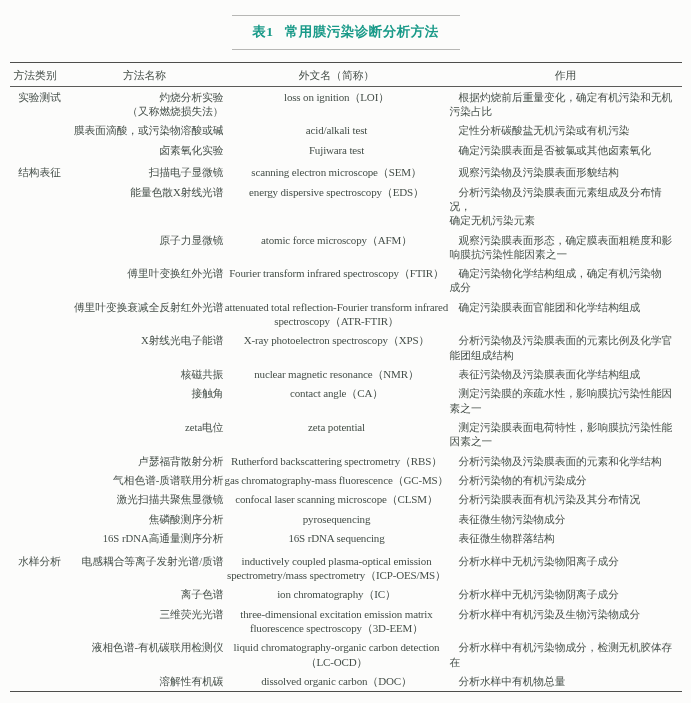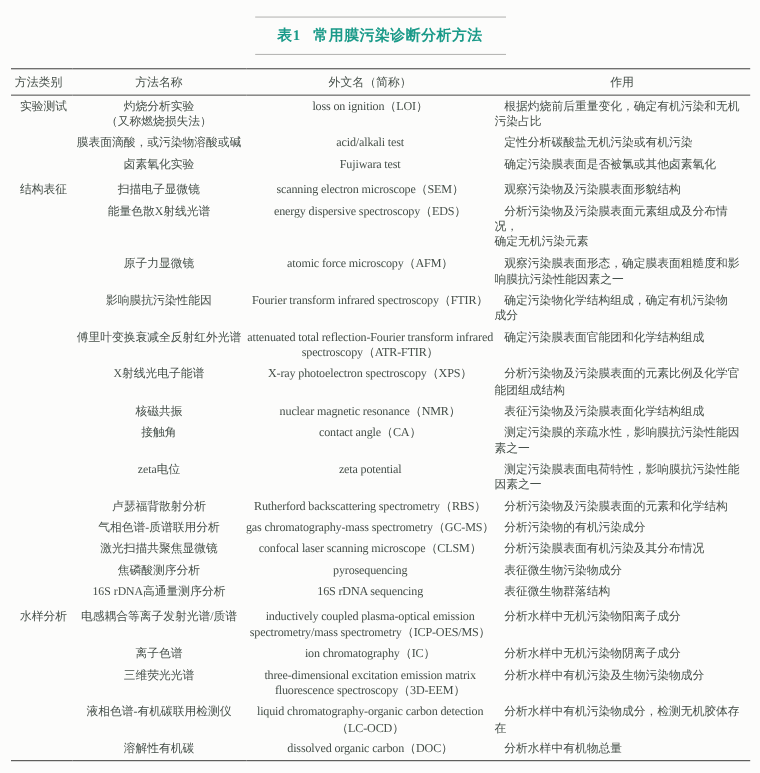--- a/index.html
+++ b/index.html
@@ -55,21 +55,21 @@
   thead th.c2, thead th.c3, thead th.c4 { }
 
   tbody td {
     vertical-align: top;
     padding: 2.6px 0;
     font-size: 10.7px;
     line-height: 14.2px;
     white-space: pre-line;
   }
   tbody td.c1 { text-align: center; padding-left: 4px; }
-  tbody td.c2 { text-align: center; }
+  tbody td.c2 { text-align: right; }
   tbody td.c3 {
     text-align: center;
     font-size: 11px;
     letter-spacing: -0.15px;
   }
   tbody td.c4 { text-align: left; text-indent: 9px; padding-right: 2px; }
   tbody tr.group-start td { padding-top: 6px; }
 </style>
 </head>
 <body>
@@ -135,21 +135,21 @@
       </tr>
       <tr>
         <td class="c1"></td>
         <td class="c2">原子力显微镜</td>
         <td class="c3">atomic force microscopy（AFM）</td>
         <td class="c4">观察污染膜表面形态，确定膜表面粗糙度和影
 响膜抗污染性能因素之一</td>
       </tr>
       <tr>
         <td class="c1"></td>
-        <td class="c2">影响膜抗污染性能因</td>
+        <td class="c2">傅里叶变换红外光谱</td>
         <td class="c3">Fourier transform infrared spectroscopy（FTIR）</td>
         <td class="c4">确定污染物化学结构组成，确定有机污染物
 成分</td>
       </tr>
       <tr>
         <td class="c1"></td>
         <td class="c2">傅里叶变换衰减全反射红外光谱</td>
         <td class="c3">attenuated total reflection-Fourier transform infrared
 spectroscopy（ATR-FTIR）</td>
         <td class="c4">确定污染膜表面官能团和化学结构组成</td>
@@ -183,21 +183,21 @@
       </tr>
       <tr>
         <td class="c1"></td>
         <td class="c2">卢瑟福背散射分析</td>
         <td class="c3">Rutherford backscattering spectrometry（RBS）</td>
         <td class="c4">分析污染物及污染膜表面的元素和化学结构</td>
       </tr>
       <tr>
         <td class="c1"></td>
         <td class="c2">气相色谱-质谱联用分析</td>
-        <td class="c3">gas chromatography-mass spectrometry（GC-MS）</td>
+        <td class="c3">gas chromatography-mass fluorescence（GC-MS）</td>
         <td class="c4">分析污染物的有机污染成分</td>
       </tr>
       <tr>
         <td class="c1"></td>
         <td class="c2">激光扫描共聚焦显微镜</td>
         <td class="c3">confocal laser scanning microscope（CLSM）</td>
         <td class="c4">分析污染膜表面有机污染及其分布情况</td>
       </tr>
       <tr>
         <td class="c1"></td>

